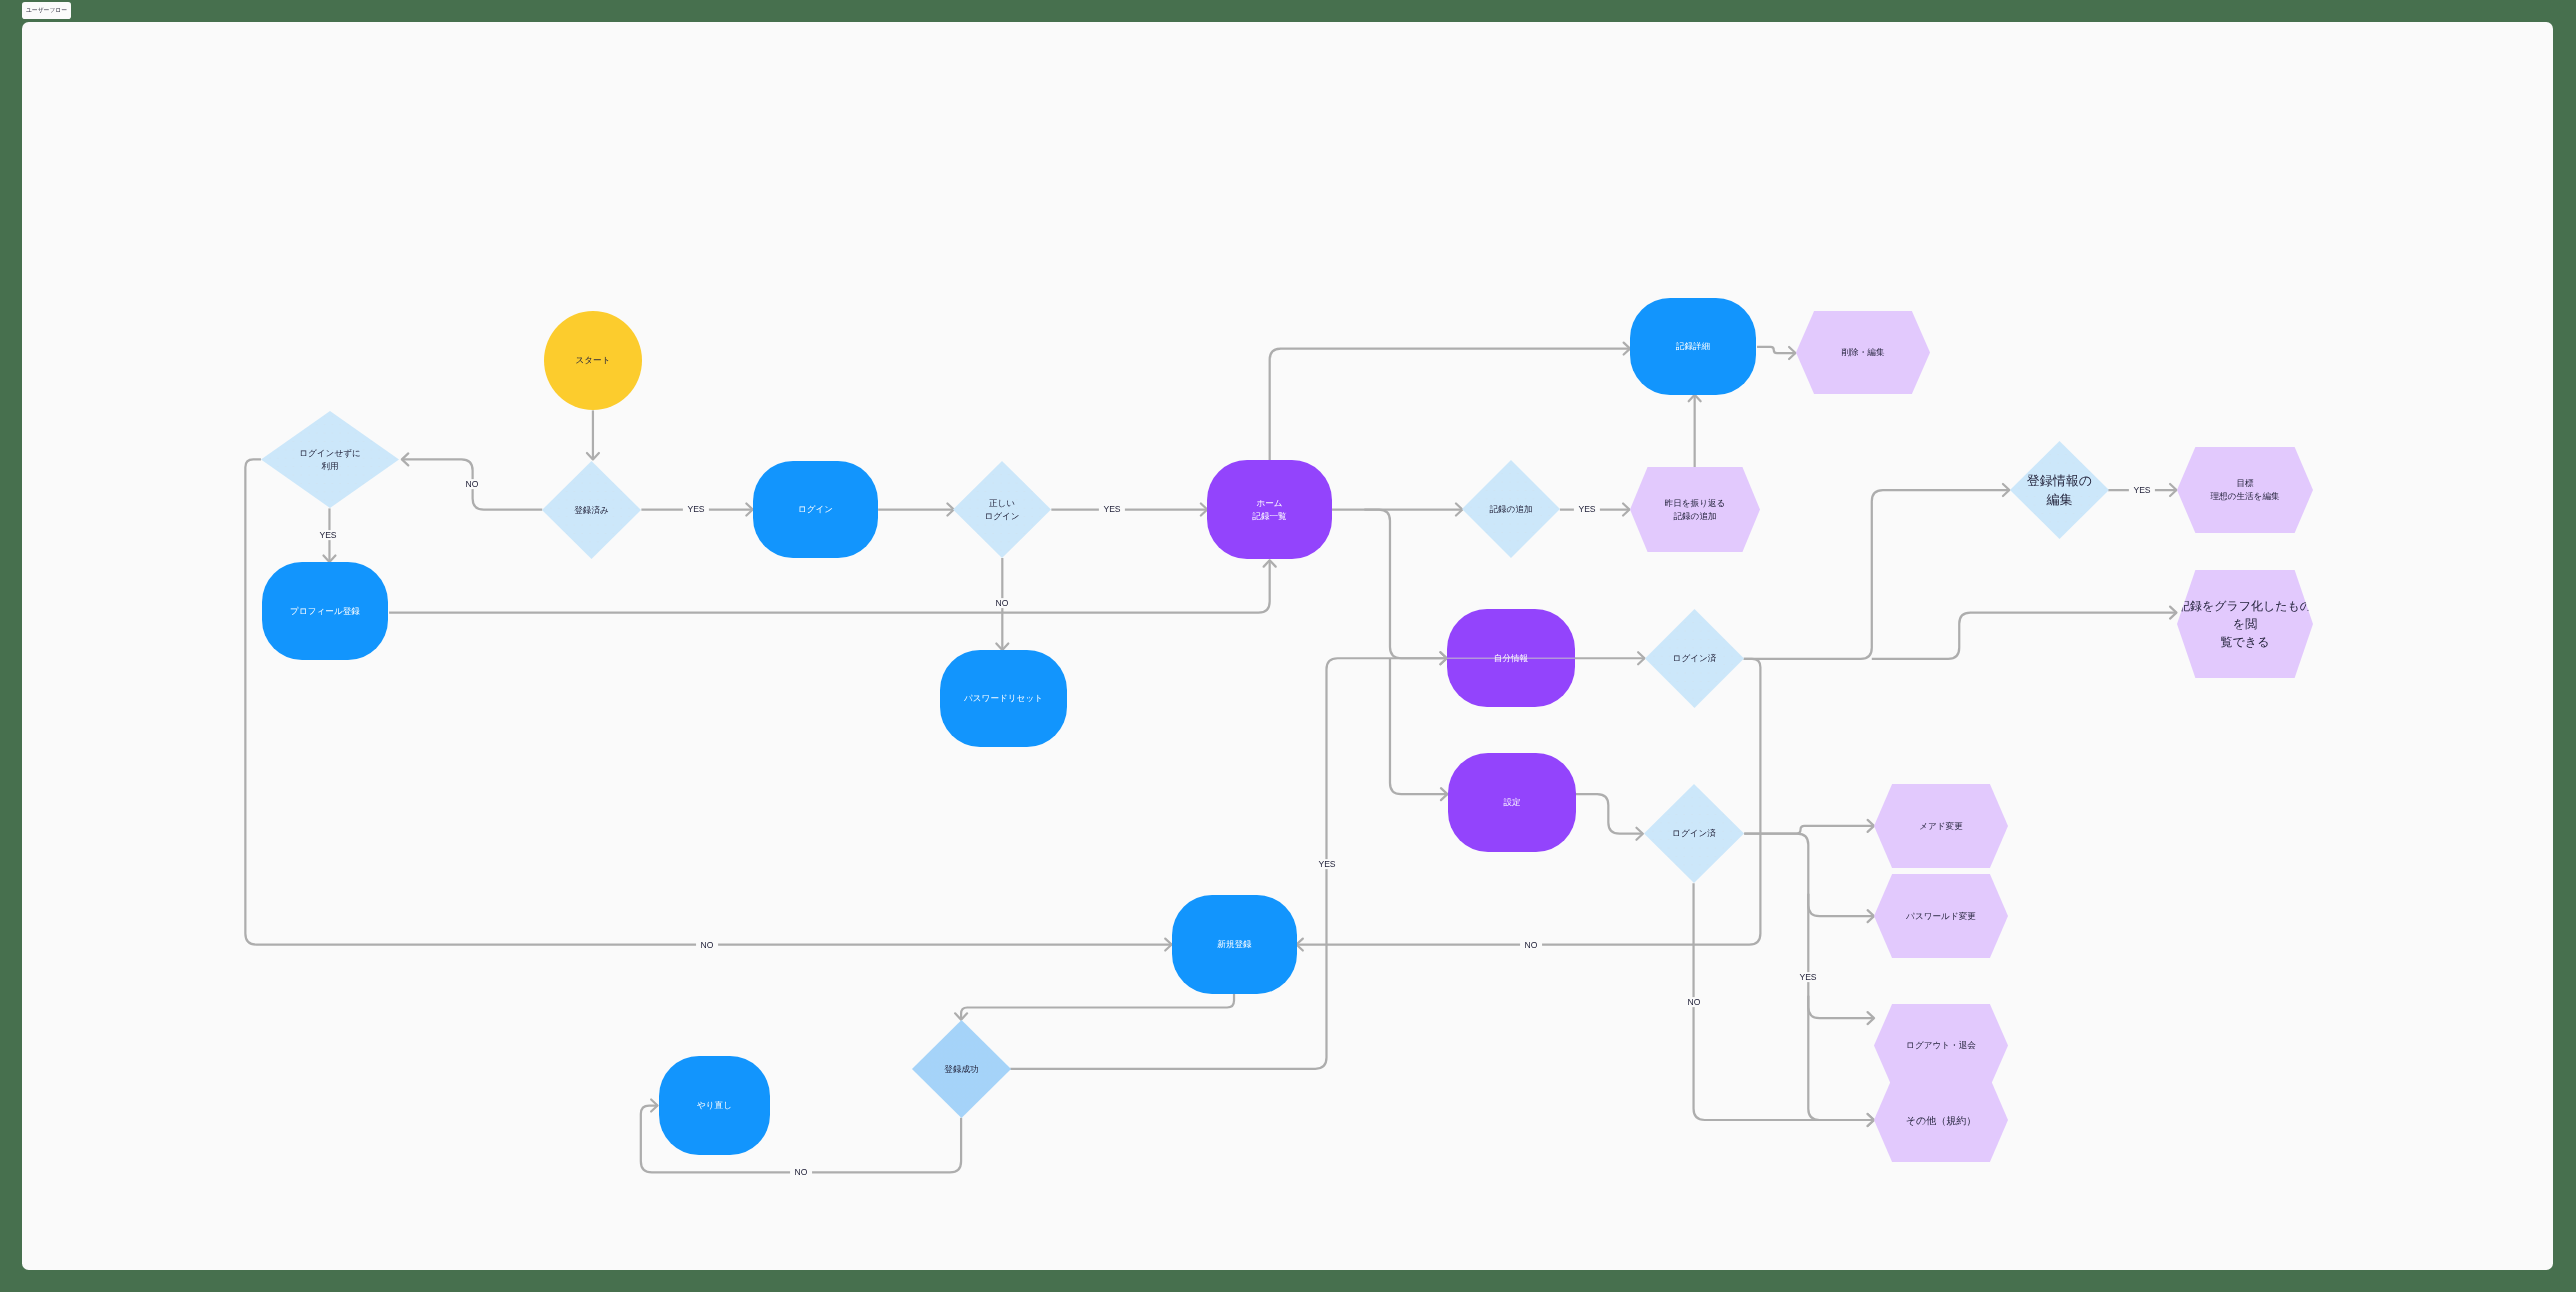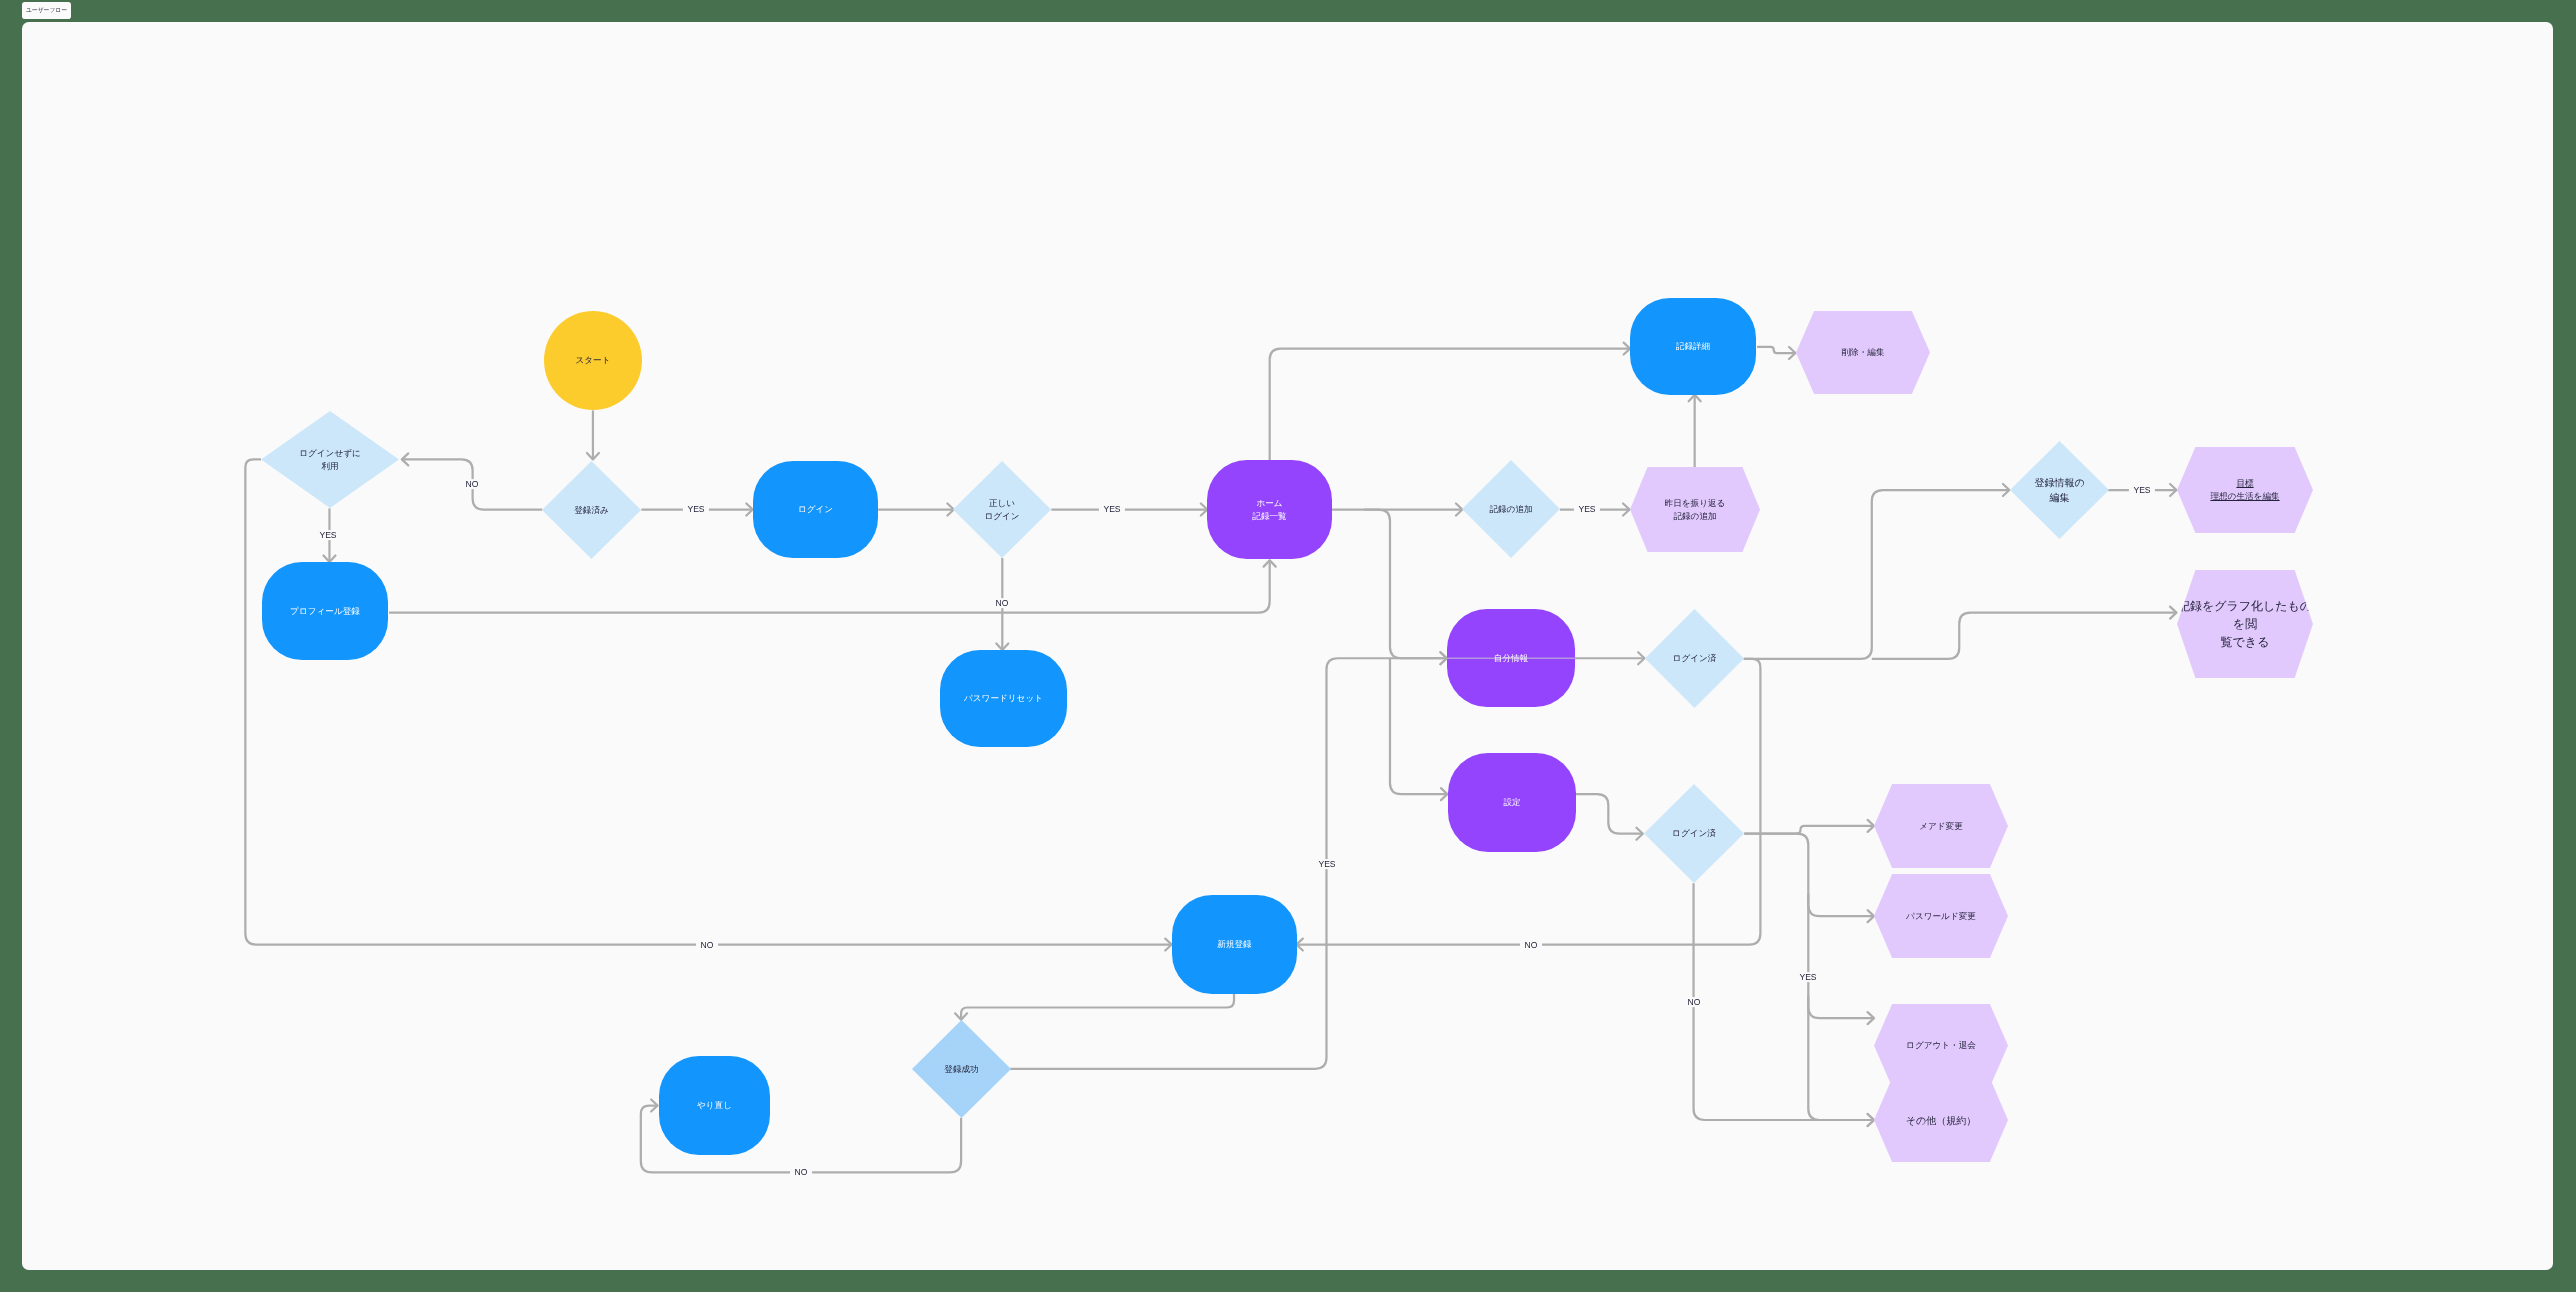--- a/index.html
+++ b/index.html
@@ -224,28 +224,28 @@
           <span>
             <em class="ln">設定</em>
           </span>
         </div>
         <div class="node n-dia" style="left: 1622px; top: 762px; width: 100px; height: 99px; font-size: 8.6px;">
           <i class="dots"></i>
           <span>
             <em class="ln">ログイン済</em>
           </span>
         </div>
-        <div class="node n-dia" style="left: 1988px; top: 419px; width: 99px; height: 98px; font-size: 10px;">
+        <div class="node n-dia" style="left: 1988px; top: 419px; width: 99px; height: 98px; font-size: 13px;">
           <i class="dots"></i>
           <span>
             <em class="ln">登録情報の</em>
             <em class="ln">編集</em>
           </span>
         </div>
-        <div class="node n-hex" style="left: 2155px; top: 425px; width: 136px; height: 86px; font-size: 8.6px; text-decoration: underline;">
+        <div class="node n-hex" style="left: 2155px; top: 425px; width: 136px; height: 86px; font-size: 8.6px;">
           <span>
             <em class="ln">目標</em>
             <em class="ln">理想の生活を編集</em>
           </span>
         </div>
         <div class="node n-hex" style="left: 2155px; top: 548px; width: 136px; height: 108px; font-size: 12px; font-family: Liberation Serif, serif;">
           <span>
             <em class="ln">記録をグラフ化したものを閲</em>
             <em class="ln">覧できる</em>
           </span>

